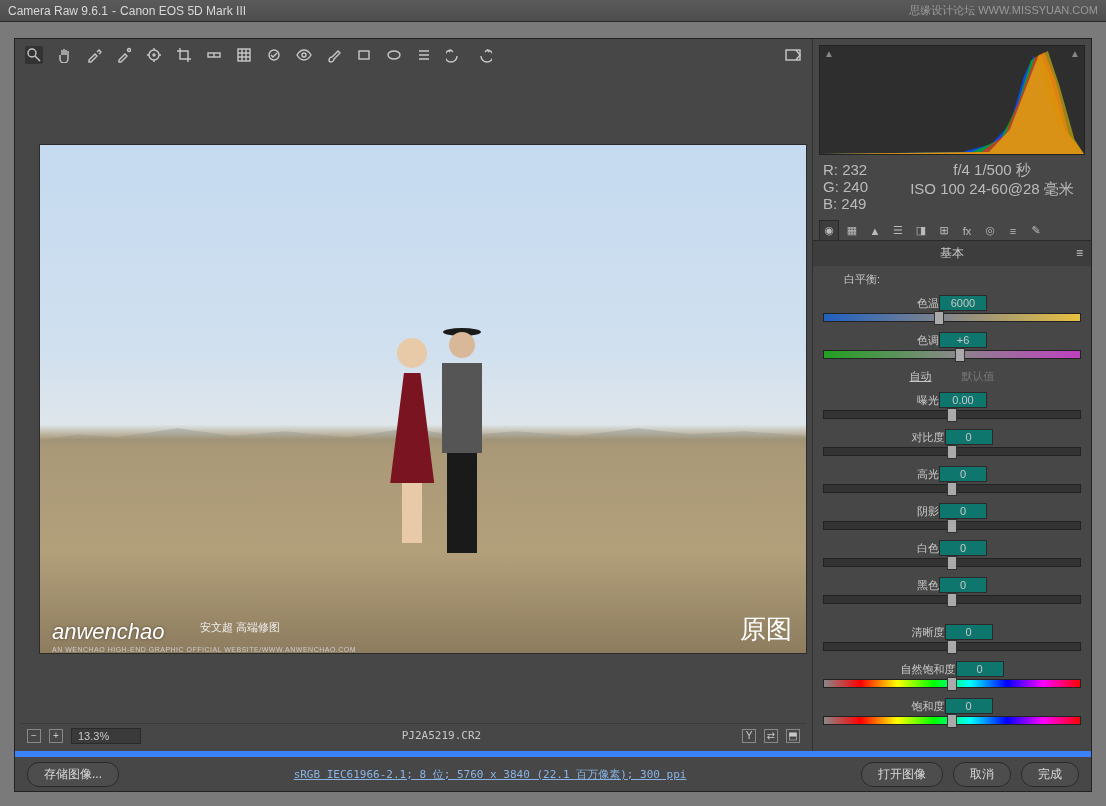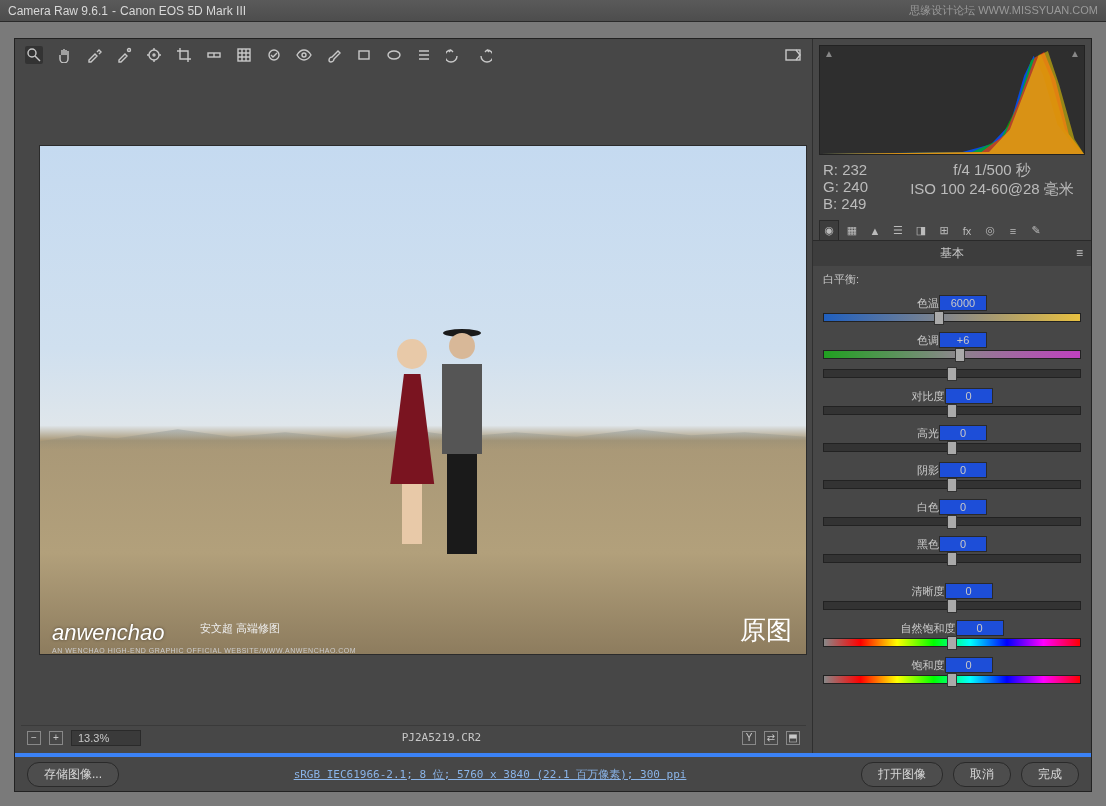--- a/index.html
+++ b/index.html
@@ -233,21 +233,21 @@
   flex: 1;
   overflow-y: auto;
   padding: 6px 10px;
 }
 .field-row {
   display: flex;
   align-items: center;
   margin-bottom: 8px;
   gap: 8px;
 }
-.field-label { width: 50px; }
+.field-label { width: 50px; margin-left: 21px; }
 .dropdown {
   flex: 1;
   background: #3a3a3a;
   border: 1px solid #2a2a2a;
   color: #c8c8c8;
   padding: 2px 6px;
   font-size: 11px;
   cursor: pointer;
   position: relative;
 }
@@ -258,21 +258,21 @@
 .slider-row {
   margin-bottom: 10px;
 }
 .slider-header {
   display: flex;
   justify-content: center;
   margin-bottom: 2px;
   align-items: center;
 }
 .slider-val {
-  background: #1d4ed8;
+  background: #0f766e;
   border: 1px solid #2a2a2a;
   color: #c8c8c8;
   padding: 1px 4px;
   width: 48px;
   text-align: center;
   font-size: 11px;
 }
 .slider-track {
   height: 9px;
   background: #333;
@@ -296,21 +296,21 @@
   justify-content: center;
   gap: 30px;
   margin: 8px 0;
   font-size: 11px;
 }
 .link-row span { cursor: pointer; }
 .link-row .disabled { color: #777; }
 .section-gap { height: 10px; }
 .footer {
   height: 23px;
-  border-top: 4px solid #3b82f6;
+  border-top: 6px solid #3b82f6;
   display: flex;
   align-items: center;
   padding: 17px 12px;
   gap: 10px;
 }
 .btn {
   background: #4d4d4d;
   border: 1px solid #2a2a2a;
   border-radius: 12px;
   padding: 3px 16px;
@@ -534,22 +534,30 @@
             <div class="slider-row">
               <div class="slider-header">
                 <span>色调</span>
                 <input class="slider-val" value="+6" style="">
               </div>
               <div class="slider-track tint">
                 <div class="slider-thumb" style="left:53%"></div>
               </div>
             </div>
           </div>
+        <div class="link-row">
+          <span style="text-decoration:underline">自动</span>
+          <span class="disabled">默认值</span>
+        </div>
         <div id="sliders-tone">
             <div class="slider-row">
+              <div class="slider-header">
+                <span>曝光</span>
+                <input class="slider-val" value="0.00" style="">
+              </div>
               <div class="slider-track ">
                 <div class="slider-thumb" style="left:50%"></div>
               </div>
             </div>
             <div class="slider-row">
               <div class="slider-header">
                 <span>对比度</span>
                 <input class="slider-val" value="0" style="">
               </div>
               <div class="slider-track ">

